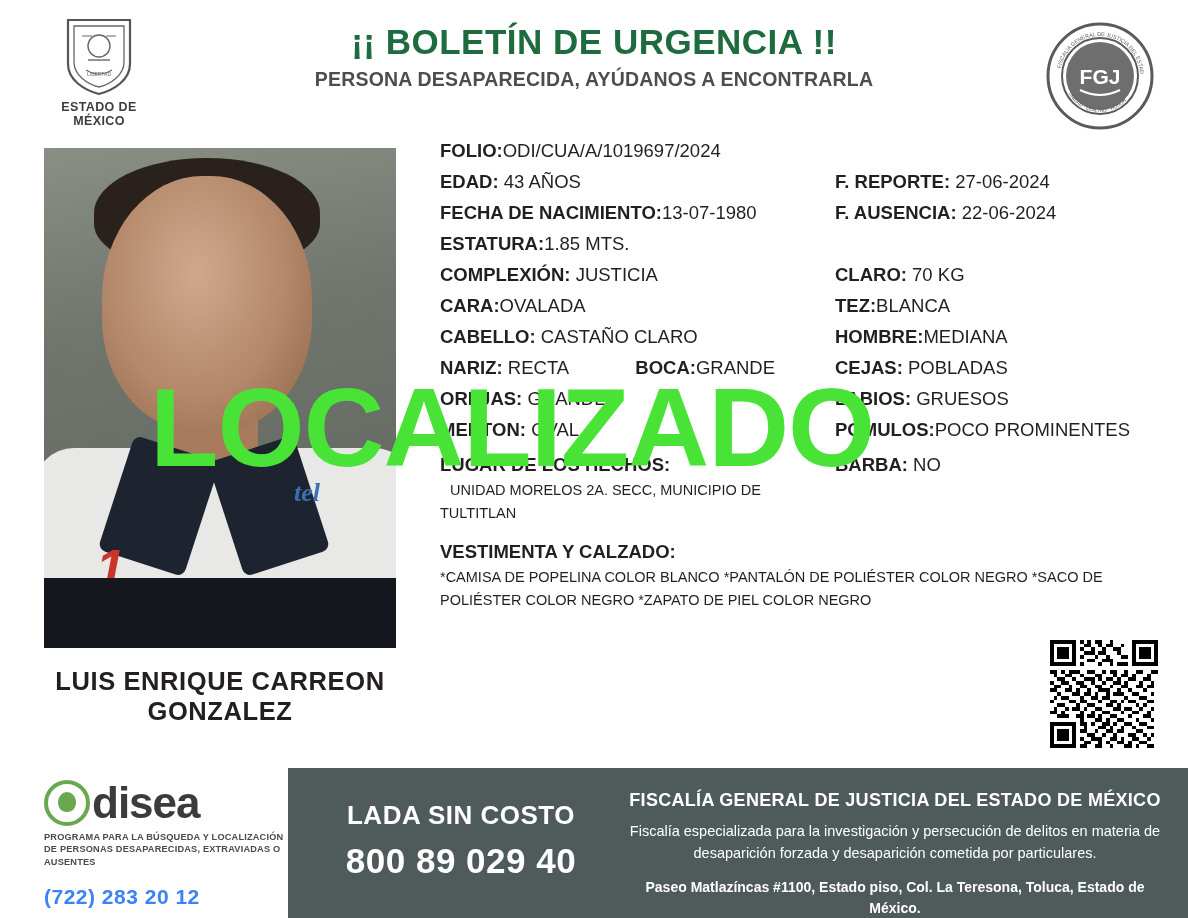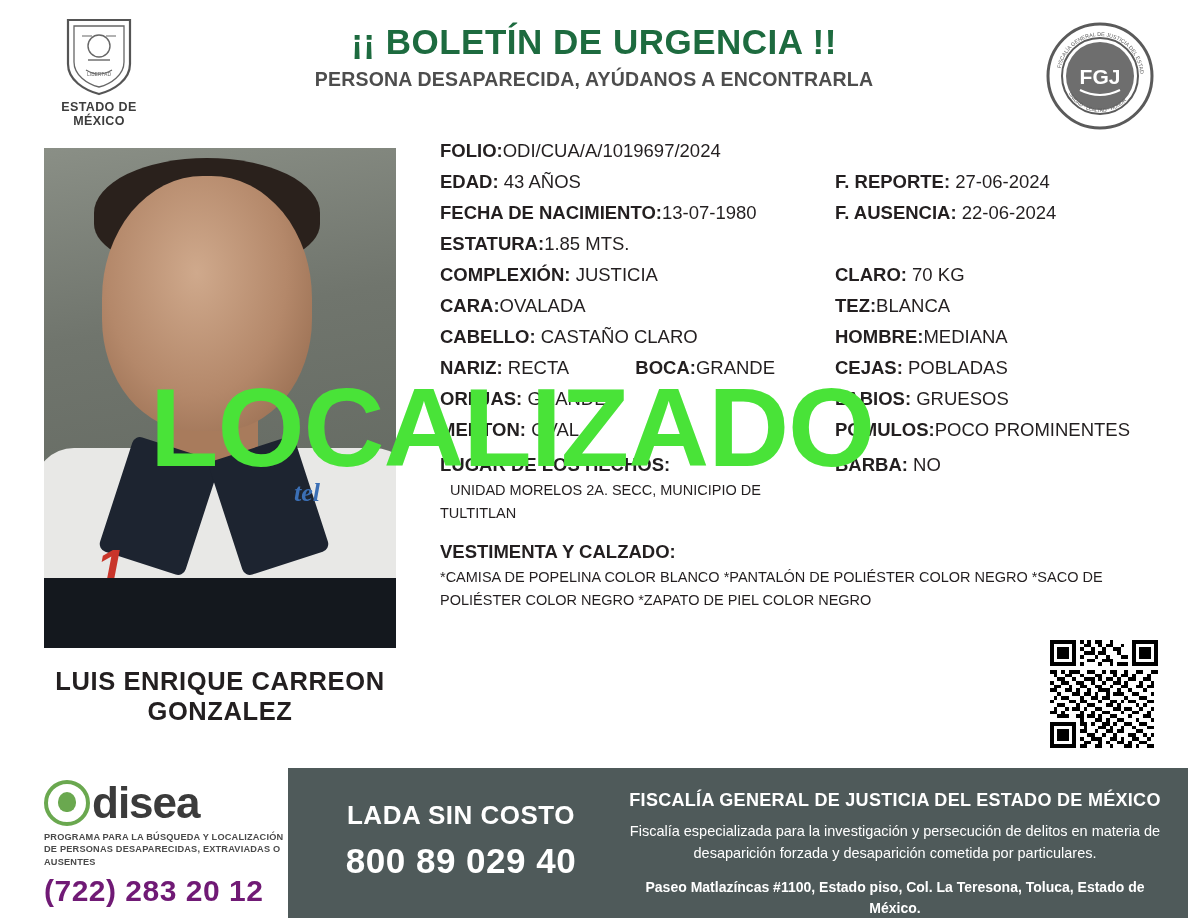--- a/index.html
+++ b/index.html
@@ -155,21 +155,21 @@
   .disea-oicon:after {
     content: ""; position: absolute; left: 10px; top: 8px;
     width: 18px; height: 20px; border-radius: 50% 50% 45% 45%;
     background: #6aa84f;
   }
   .disea-sub {
     font-size: 9.2px; font-weight: bold; color: #4a4a4a;
     line-height: 1.35; margin-top: 3px; letter-spacing: .2px;
   }
   .disea-phone {
-    font-size: 30px; font-weight: bold; color: #701a75; margin-top: 6px;
+    font-size: 21px; font-weight: bold; color: #3b82f6; margin-top: 17px;
     letter-spacing: .5px;
   }
   .gray-bar {
     position: absolute; left: 288px; top: 0; width: 900px; height: 150px;
     background: #4f5a5a;
     color: #ffffff;
   }
   .lada {
     position: absolute; left: 18px; top: 32px; width: 310px; text-align: center;
   }

